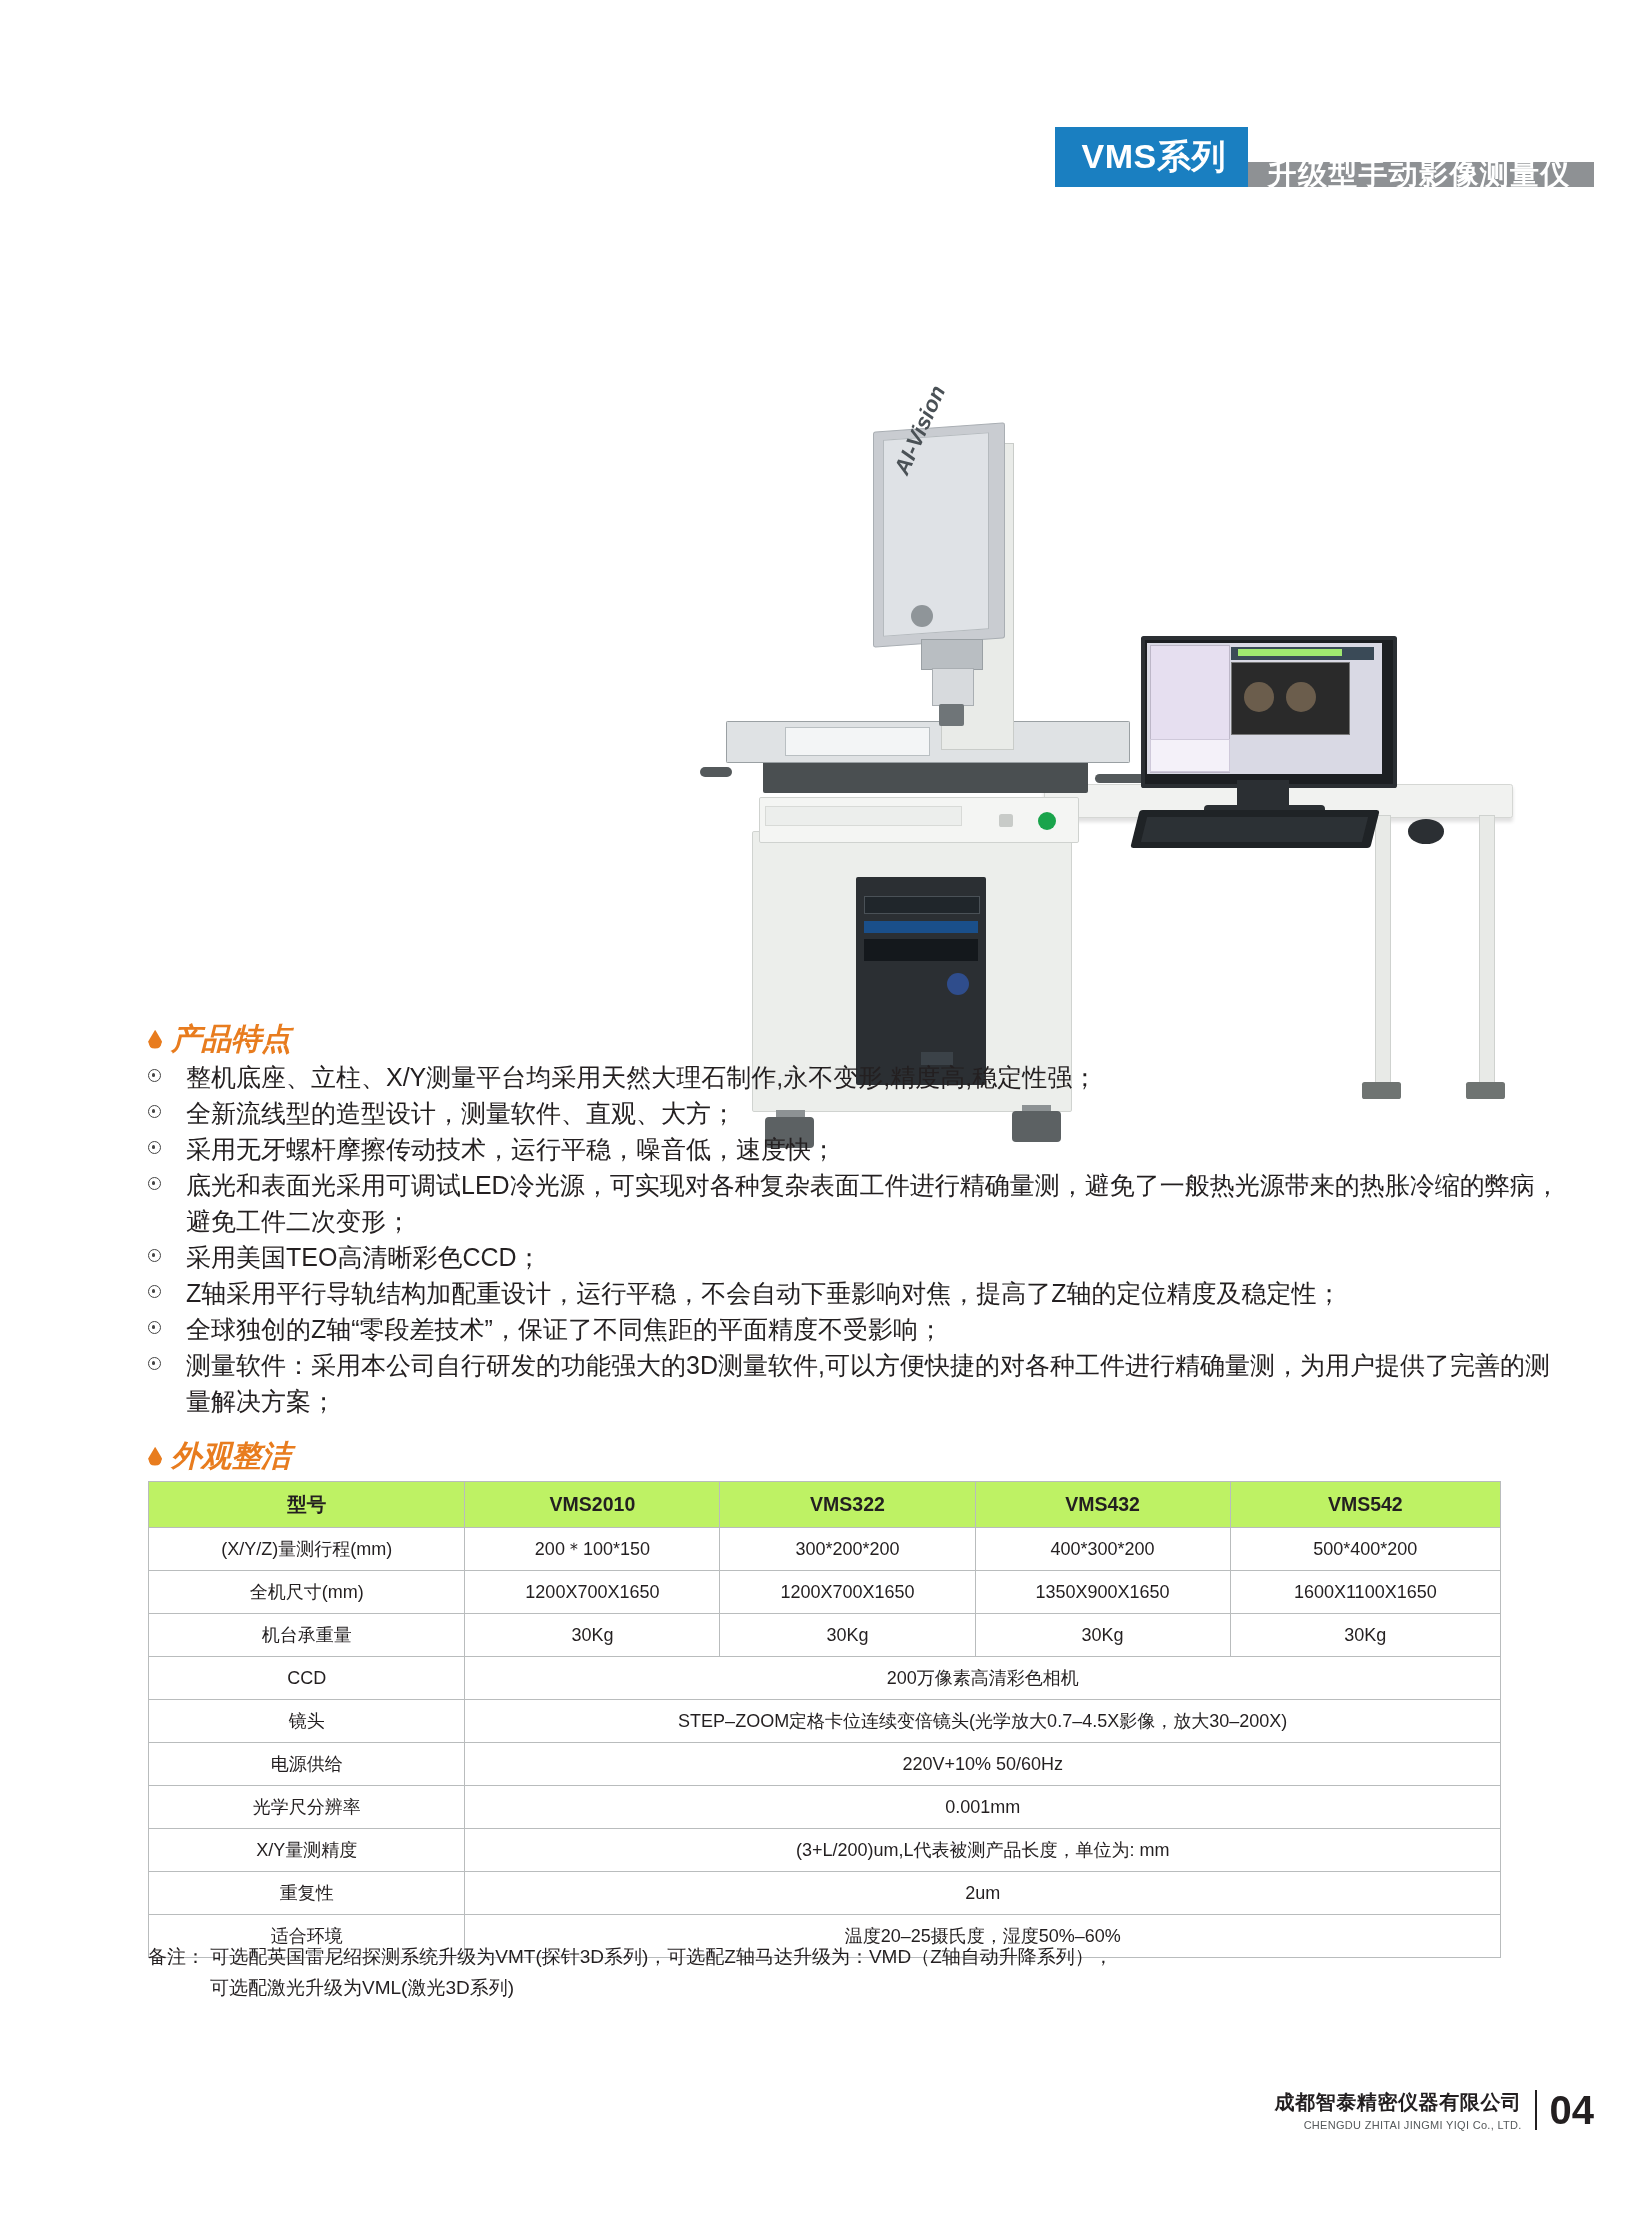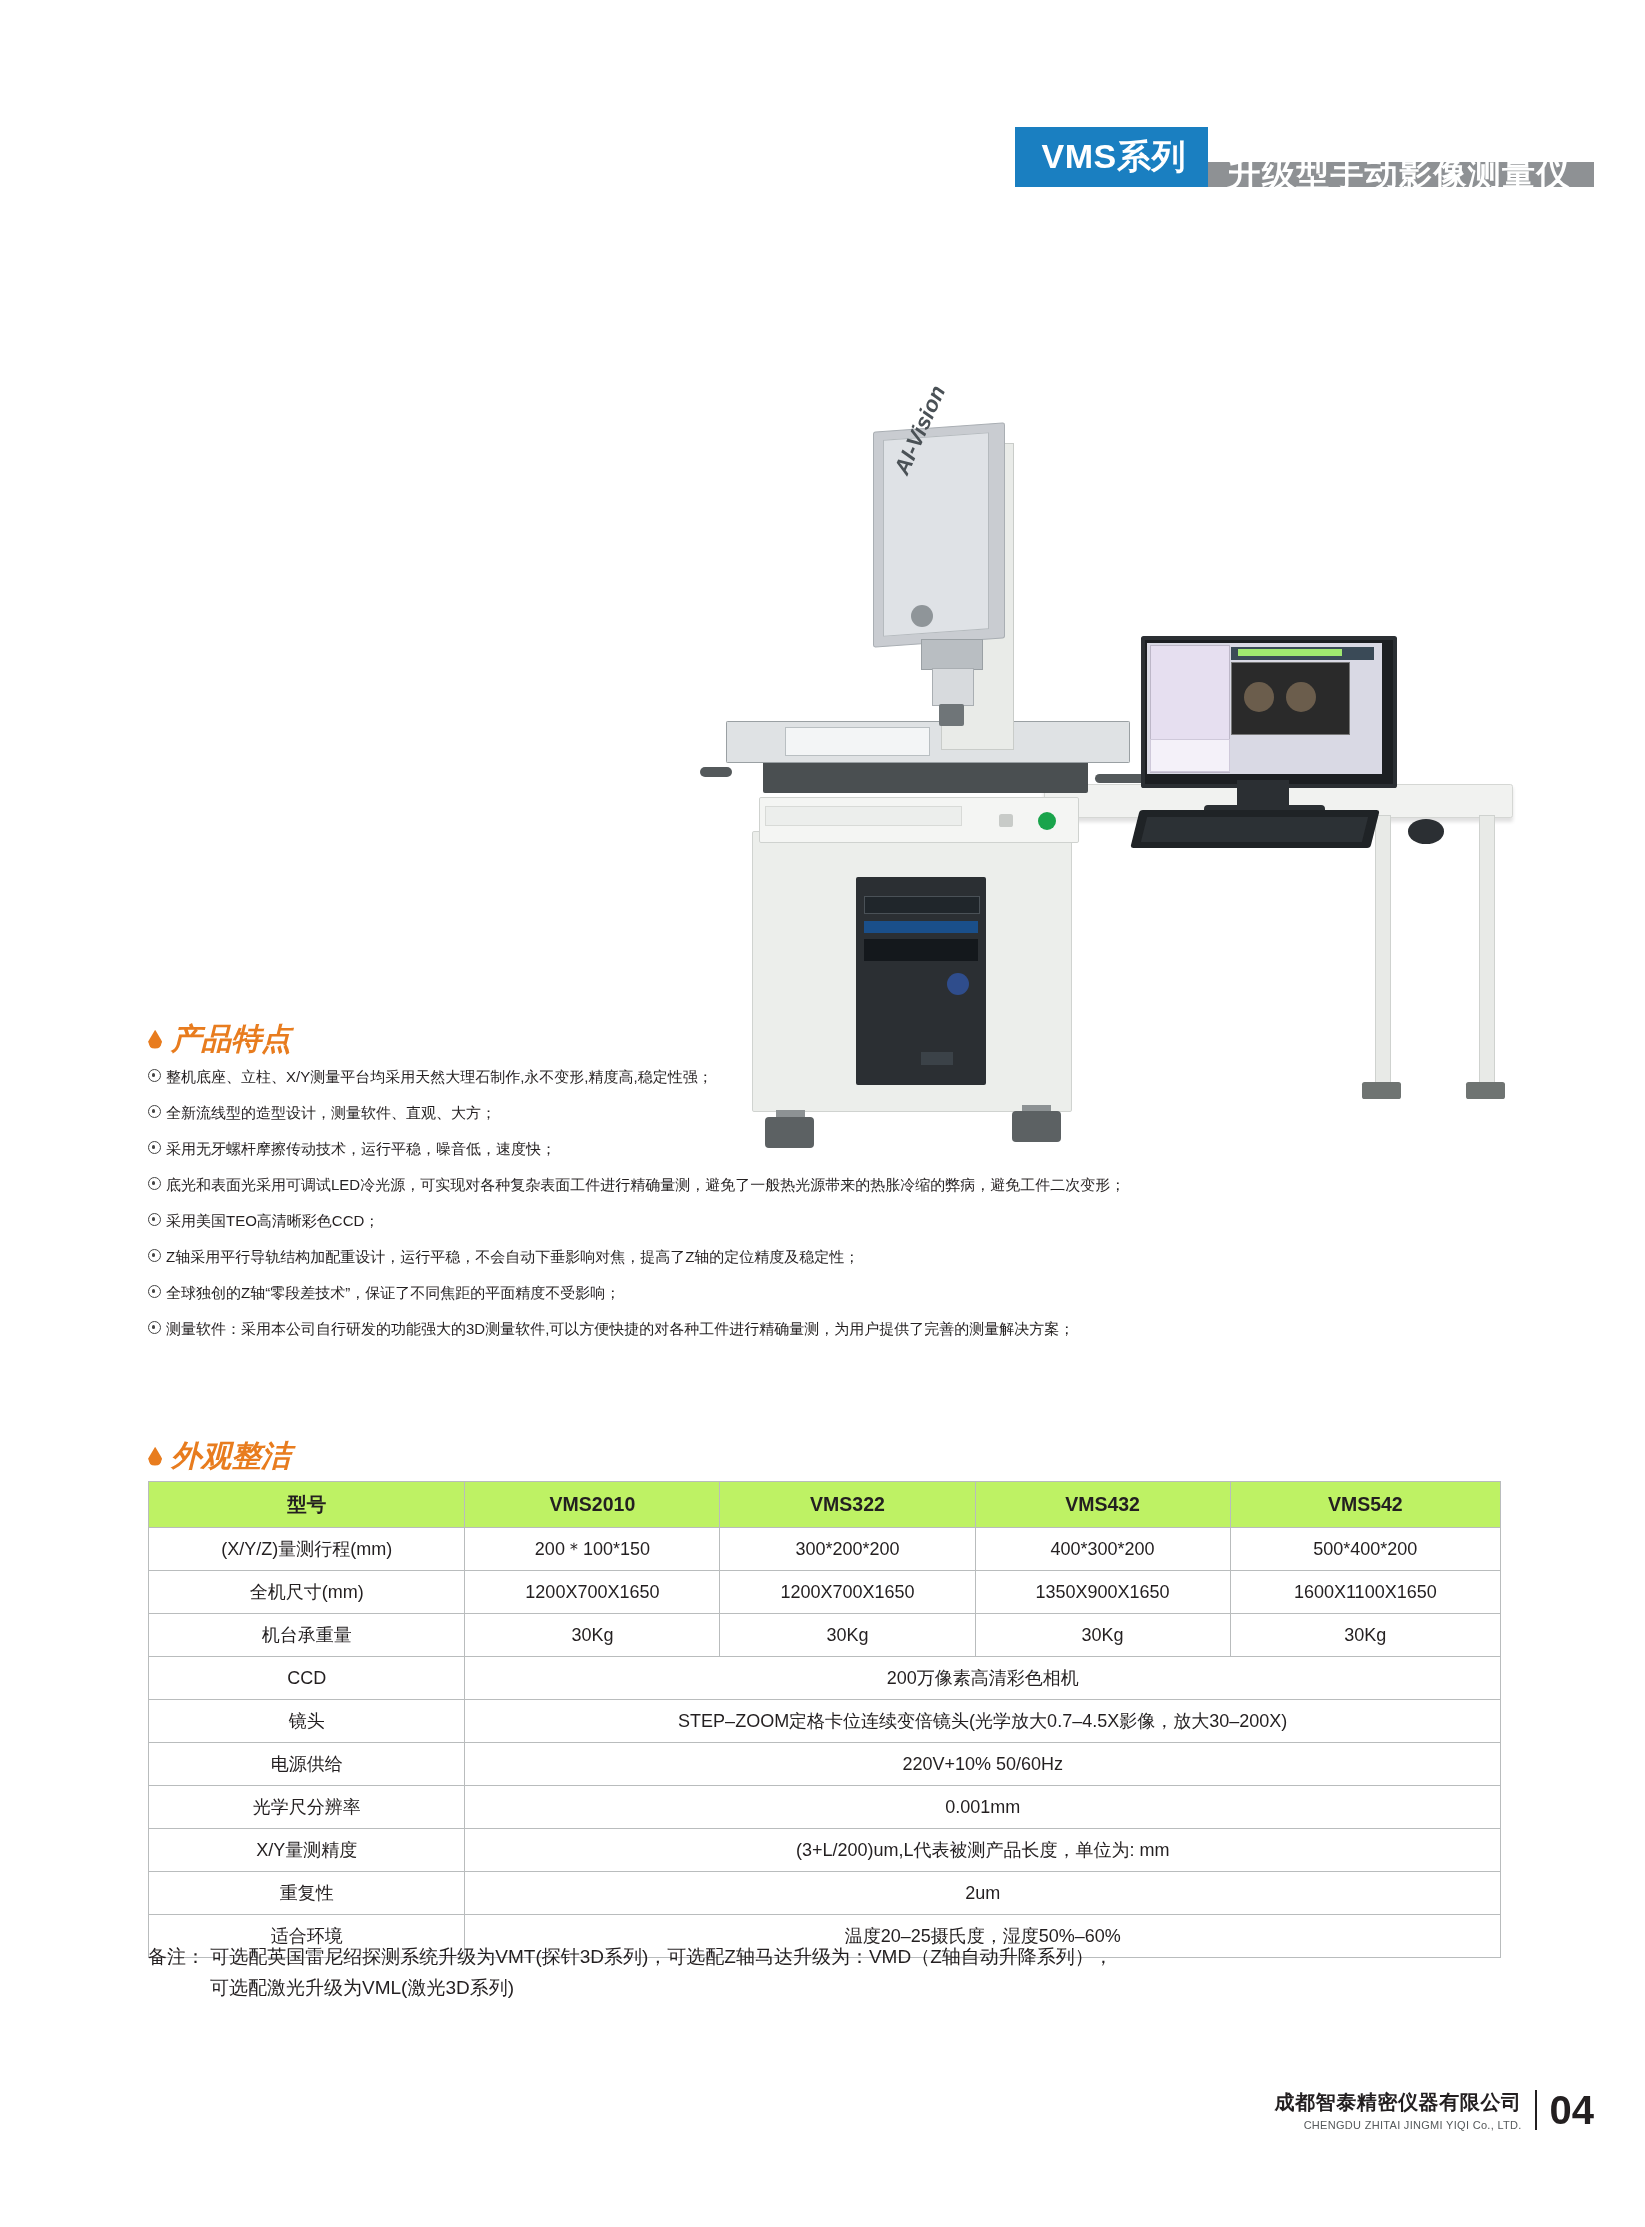--- a/index.html
+++ b/index.html
@@ -25,21 +25,21 @@
     padding:0 22px 0 26px;
     font-size:34px;font-weight:bold;
     letter-spacing:0.6px;
     font-family:"Liberation Sans","DejaVu Sans",sans-serif;
   }
   .banner-right{
     background:#8e9194;
     color:#ffffff;
     display:flex;align-items:center;
     padding:0 23.4px 0 19.5px;
-    font-size:33px;font-weight:bold;
+    font-size:29px;font-weight:bold;
     letter-spacing:1.3px;
     margin-top:35px;
   }
 
   
   .photo{
     position:absolute;left:337px;top:208px;width:1012px;height:753px;
   }
 
   
@@ -165,22 +165,22 @@
     clip-path:polygon(50% 0%,100% 62%,82% 96%,18% 96%,0% 62%);
   }
   #features-heading{left:148px;top:1019px;}
   #spec-heading{left:148px;top:1436px;}
 
   
   .features{
     position:absolute;left:148px;top:1059px;width:1415px;
   }
   .feat-row{
-    display:flex;align-items:flex-start;gap:5px;
-    font-size:15px;line-height:36px;color:#231f20;
+    display:flex;align-items:flex-start;gap:25px;
+    font-size:25px;line-height:36px;color:#231f20;
   }
   .bullet{
     flex:0 0 auto;margin-top:10.4px;
     width:13px;height:13px;border-radius:50%;
     border:1.9px solid #444;box-sizing:border-box;
     position:relative;
   }
   .bullet::after{
     content:"";position:absolute;left:2.6px;top:2.6px;width:3.9px;height:3.9px;border-radius:50%;background:#444;
   }

